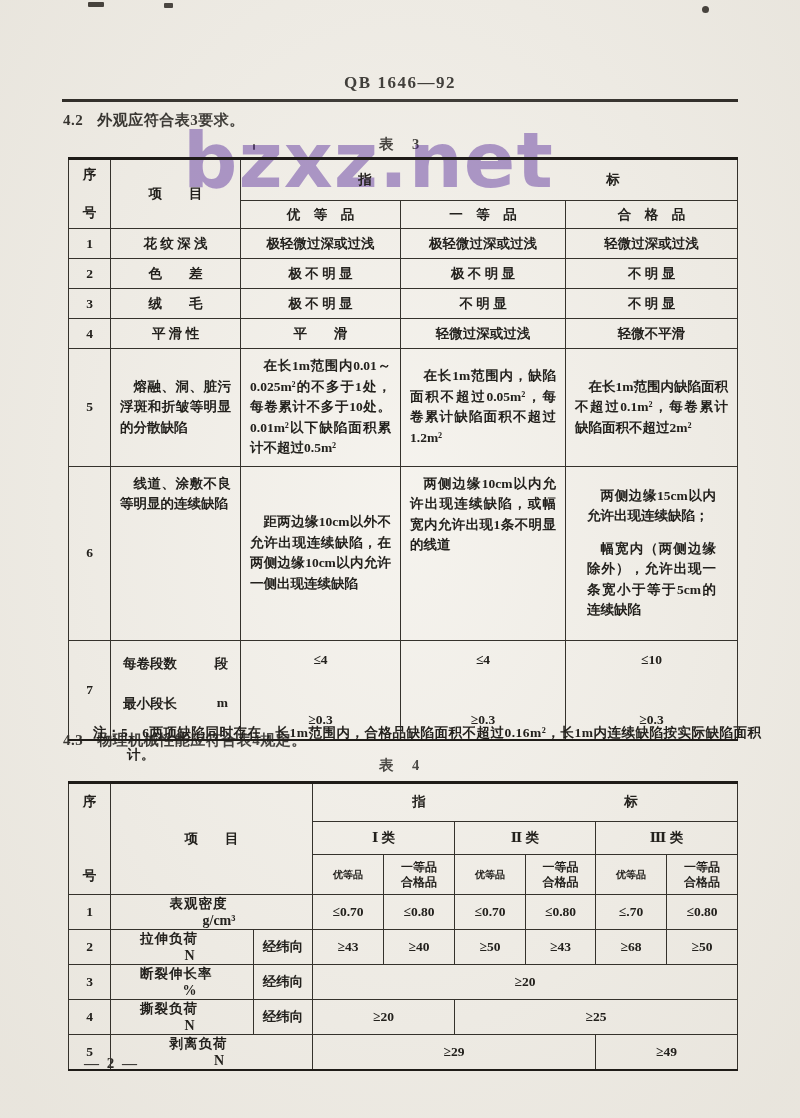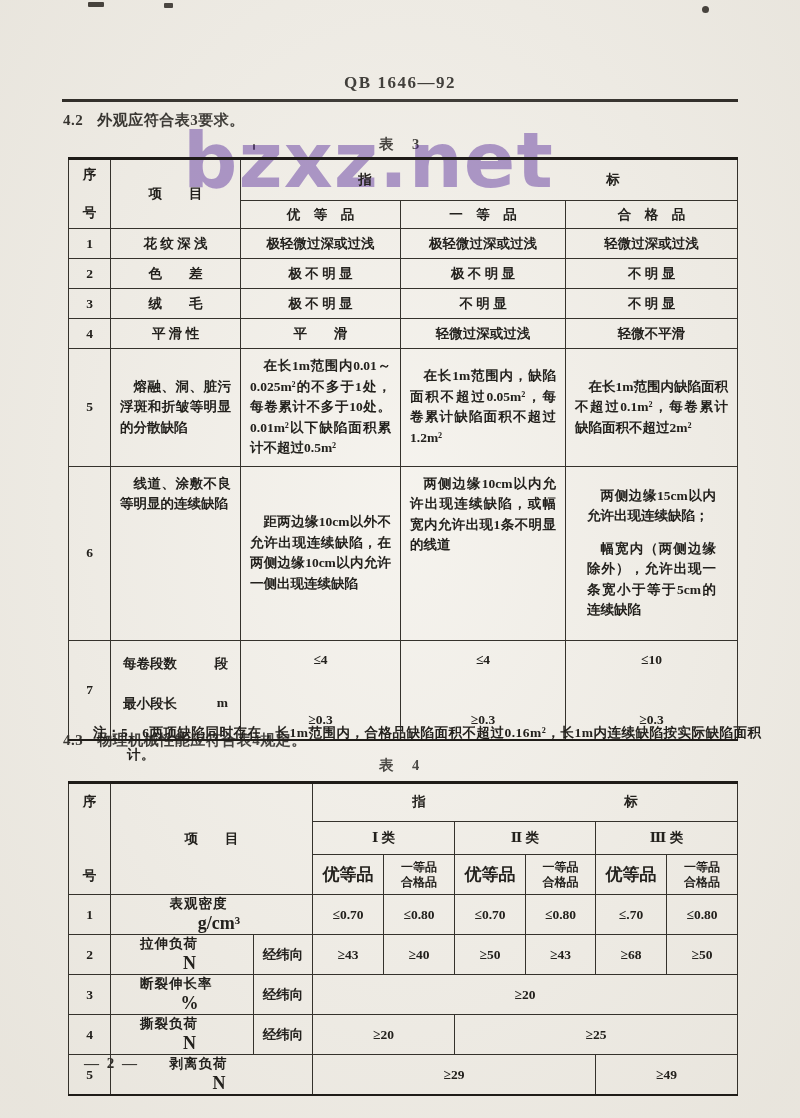--- a/index.html
+++ b/index.html
@@ -59,24 +59,24 @@
   .r7line{display:flex;justify-content:space-between;}
   .r7val{display:flex;flex-direction:column;justify-content:space-between;align-items:center;height:76px;padding:11px 0;}
   .note{
     position:absolute;left:93px;top:687px;width:646px;z-index:2;
     font-size:13.5px;font-weight:600;line-height:1.6;
     padding-left:34px;text-indent:-34px;letter-spacing:0.5px;margin-top:35px;
   }
   .seq4-inner{display:flex;flex-direction:column;justify-content:space-between;align-items:center;height:92px;padding:9px 0;}
   .nm{display:flex;align-items:center;padding-left:15px;text-align:left;flex-direction:column;}
   .nm .n{width:99px;letter-spacing:1px;}
-  .nm .u{font-size:18px;}
+  .nm .u{font-size:14px;}
   .grade-sub{display:flex;flex-direction:column;line-height:1.2;font-size:12px;}
   .grade-sub span{display:block;}
-  .g-top{font-size:17px;}
+  .g-top{font-size:10px;}
   .pagenum{
     position:absolute;left:84px;top:1055px;
     font-size:15px;font-weight:bold;letter-spacing:2px;
   }
 </style>
 </head>
 <body>
 
 <div class="page">
 

